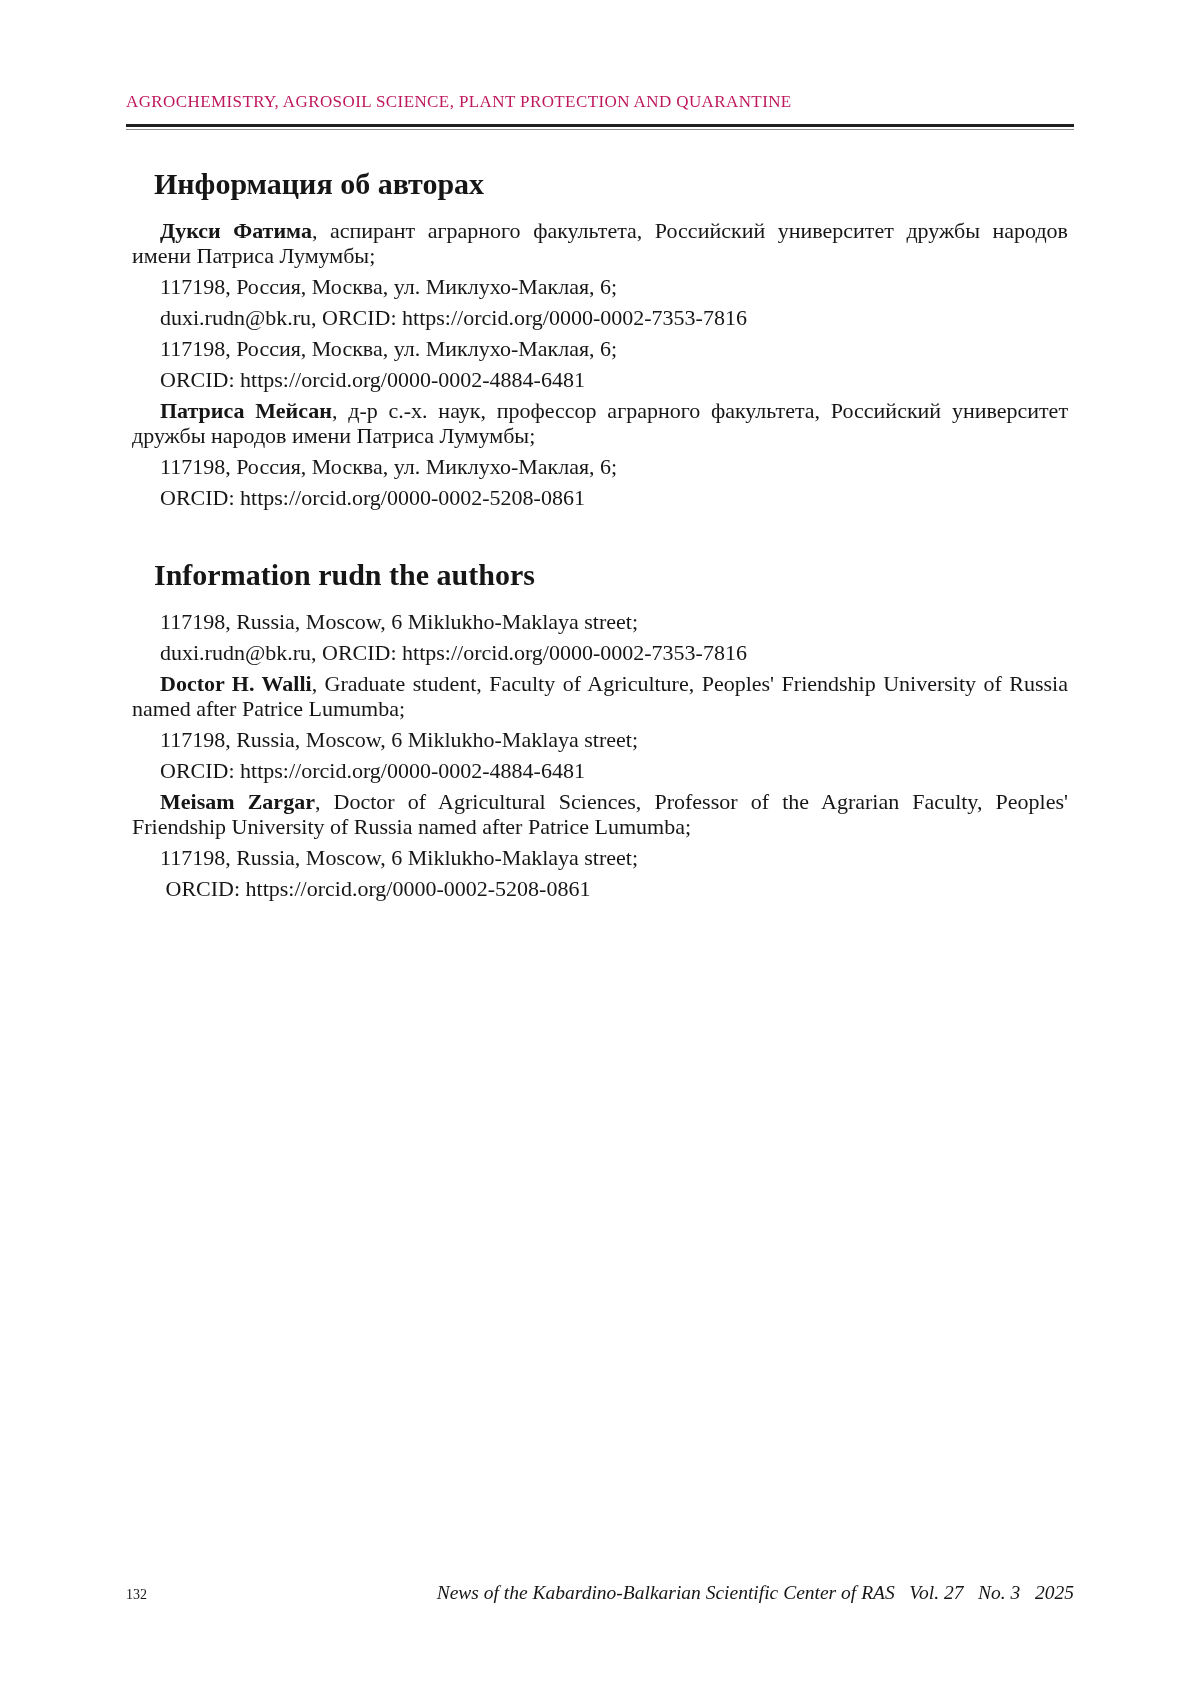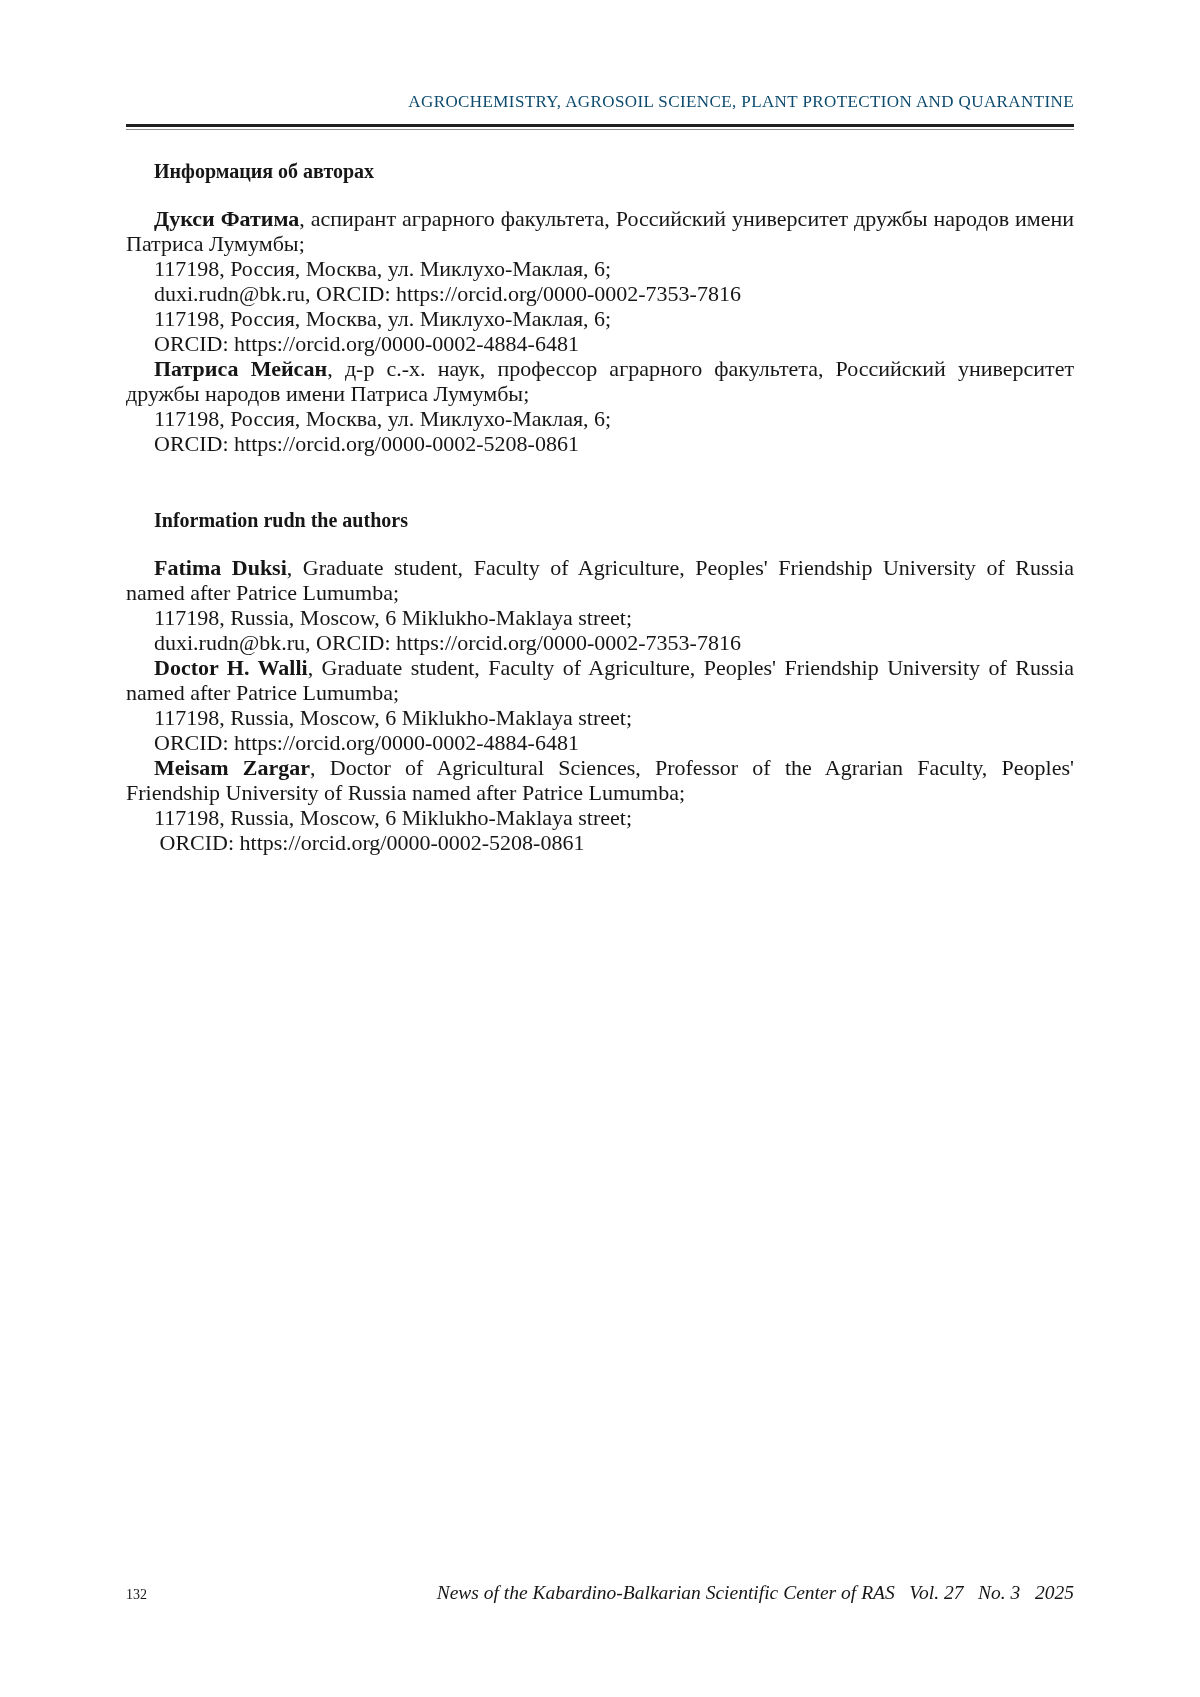--- a/index.html
+++ b/index.html
@@ -16,45 +16,45 @@
     color: #161616;
     overflow: hidden;
   }
   .content {
     position: absolute;
     left: 126px;
     top: 92px;
     width: 948px;
   }
   .running-title {
-    text-align: right;
+    text-align: left;
     font-size: 17px;
     line-height: 20px;
     letter-spacing: 0.4px;
-    color: #0c4a6e;
+    color: #be185d;
     white-space: nowrap;
     font-family: Liberation Serif, serif;
   }
   .rule {
     margin-top: 12px;
     height: 2px;
     border-top: 3px solid #1f1f1f;
     border-bottom: 1px solid #8d8d8d;
   }
   .section-heading {
-    font-size: 20px;
+    font-size: 30px;
     line-height: 25px;
     font-weight: bold;
-    margin: 29px 0 22px 28px;
+    margin: 41px 0 22px 28px;
   }
   .section-en .section-heading {
     margin-top: 52px;
   }
   .para {
-    margin: 0;
+    margin: 6px;
     font-size: 22px;
     line-height: 25px;
     text-indent: 28px;
   }
   .bio {
     text-align: justify;
   }
   .addr {
     white-space: pre-wrap;
   }
@@ -108,21 +108,20 @@
         <p class="para bio"><b class="author-name">Патриса Мейсан</b><span>, д-р с.-х. наук, профессор аграрного факультета, Российский университет дружбы народов имени Патриса Лумумбы;</span></p>
         <p class="para addr">117198, Россия, Москва, ул. Миклухо-Маклая, 6;</p>
         <p class="para addr">ORCID: https://orcid.org/0000-0002-5208-0861</p>
       </div>
     </section>
 
     <section class="section-en">
       <h2 class="section-heading">Information rudn the authors</h2>
 
       <div class="author-entry">
-        <p class="para bio"><b class="author-name">Fatima Duksi</b><span>, Graduate student, Faculty of Agriculture, Peoples' Friendship University of Russia named after Patrice Lumumba;</span></p>
         <p class="para addr">117198, Russia, Moscow, 6 Miklukho-Maklaya street;</p>
         <p class="para addr">duxi.rudn@bk.ru, ORCID: https://orcid.org/0000-0002-7353-7816</p>
       </div>
 
       <div class="author-entry">
         <p class="para bio"><b class="author-name">Doctor H. Walli</b><span>, Graduate student, Faculty of Agriculture, Peoples' Friendship University of Russia named after Patrice Lumumba;</span></p>
         <p class="para addr">117198, Russia, Moscow, 6 Miklukho-Maklaya street;</p>
         <p class="para addr">ORCID: https://orcid.org/0000-0002-4884-6481</p>
       </div>
 

